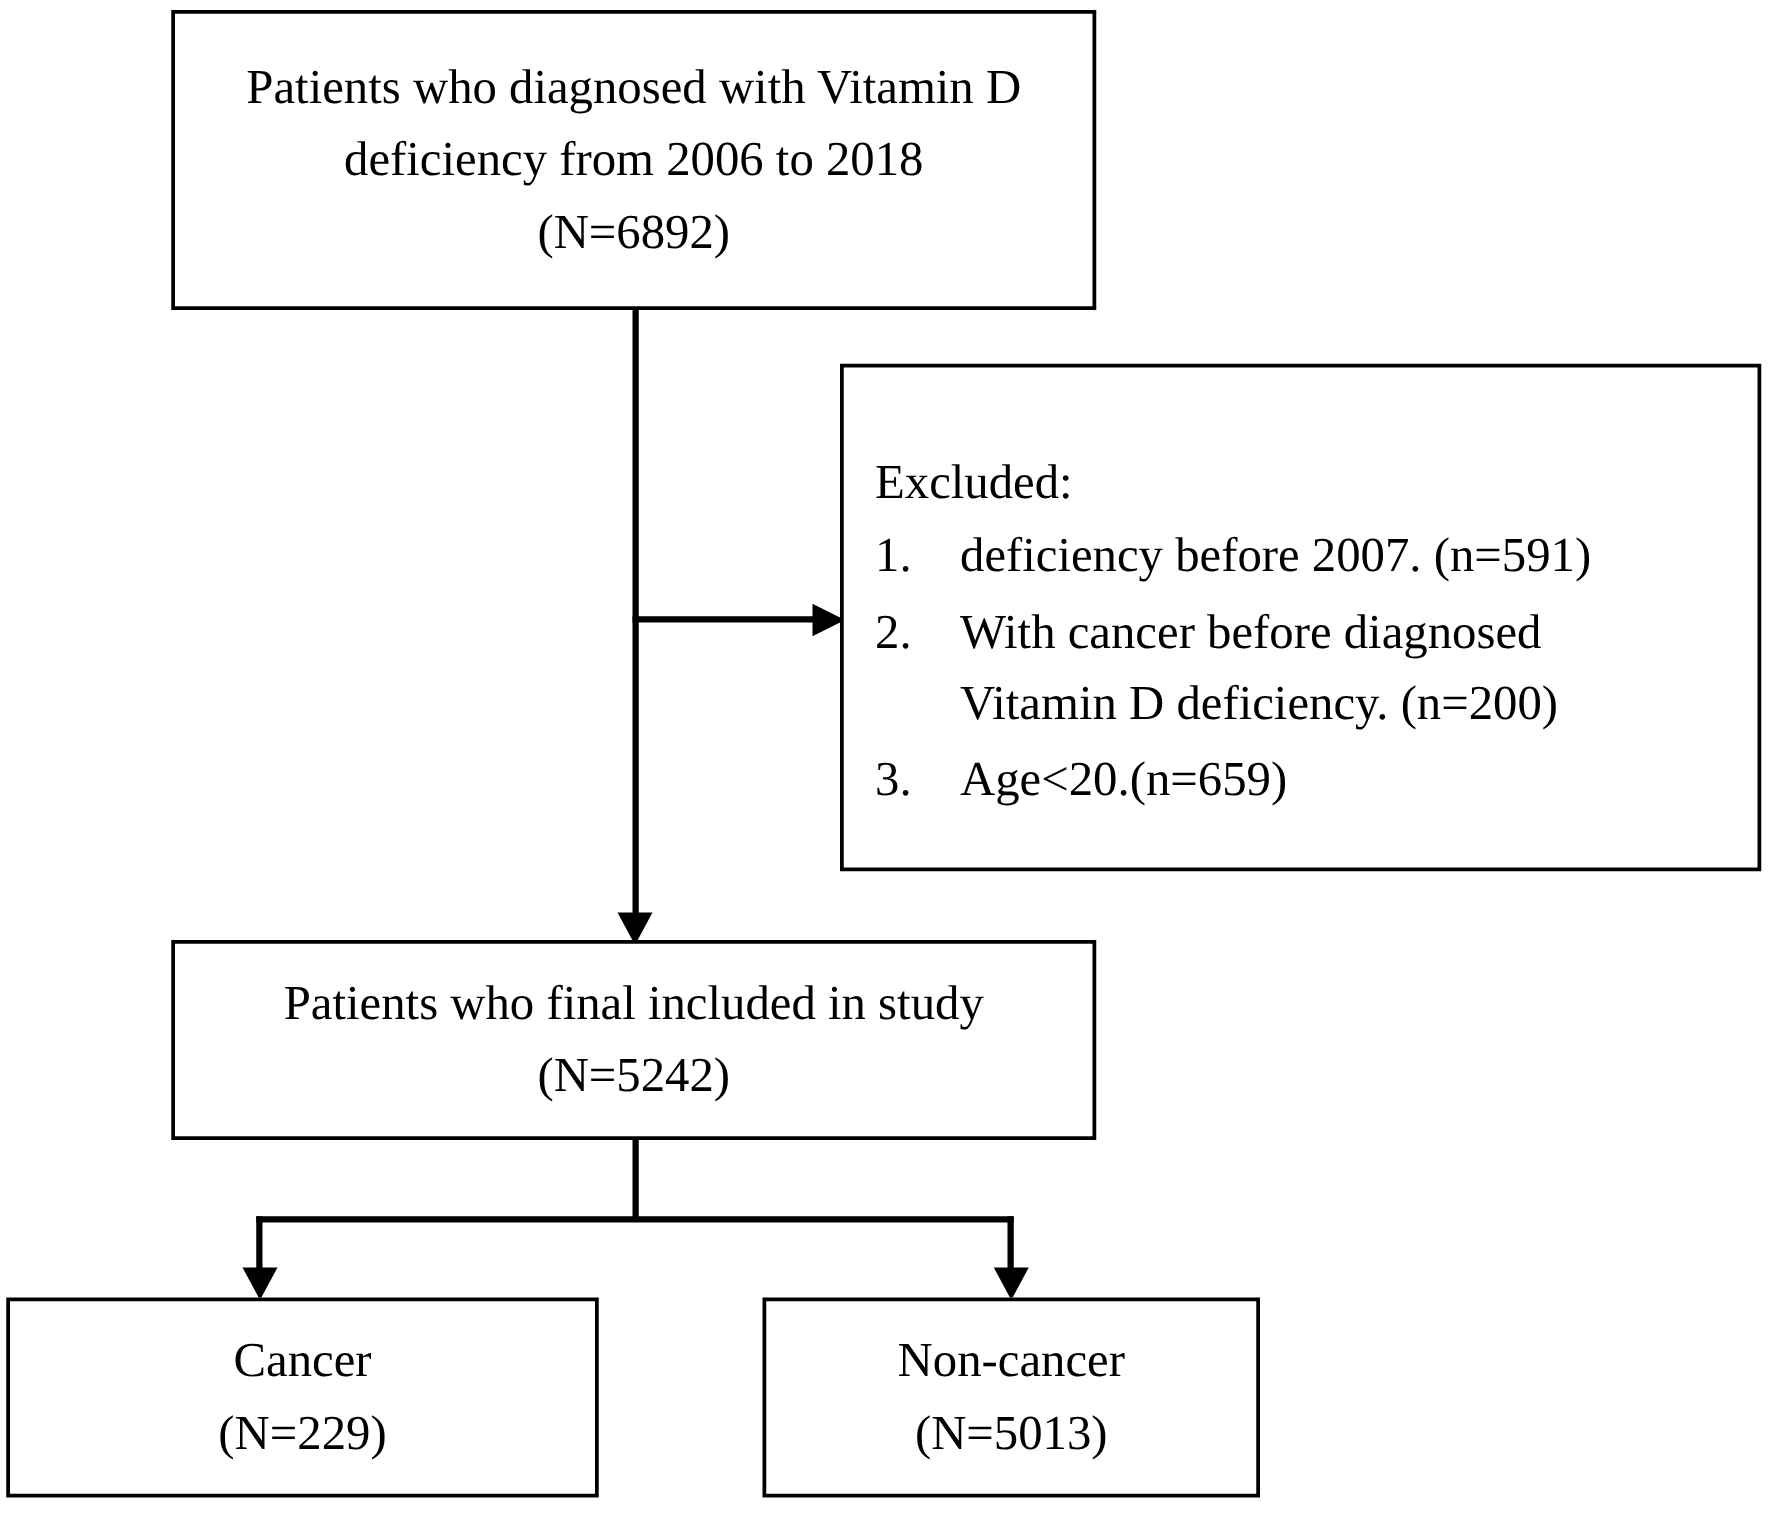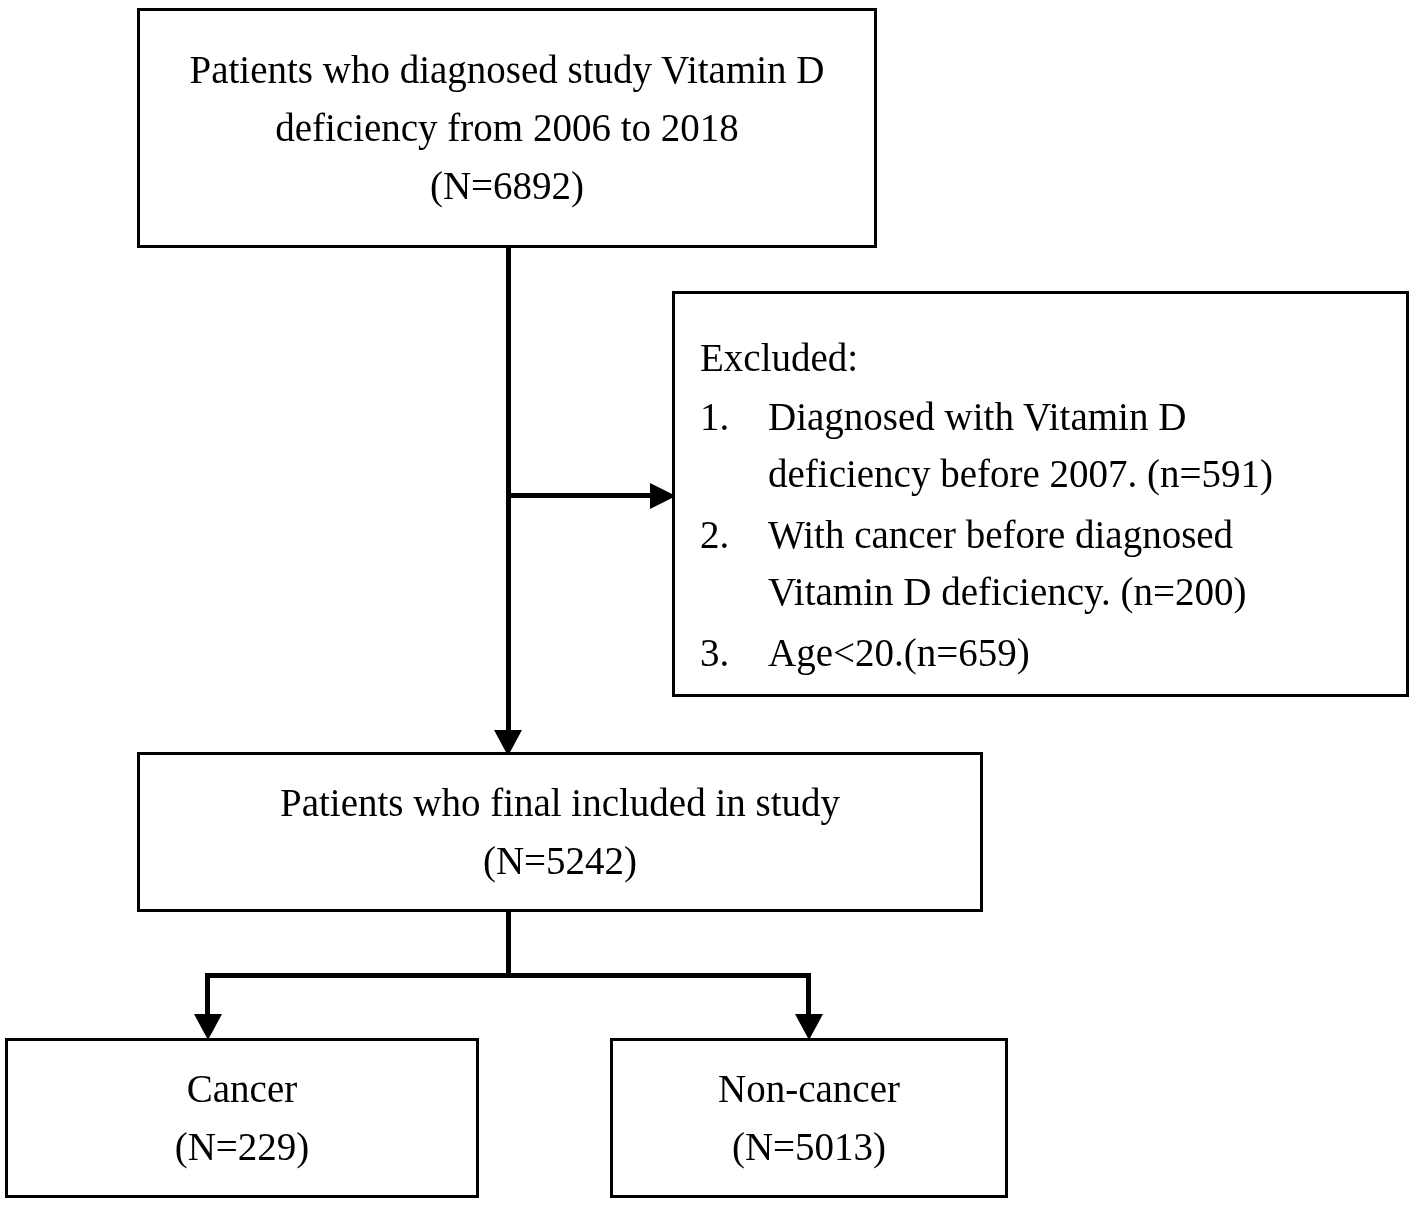--- a/index.html
+++ b/index.html
@@ -77,21 +77,21 @@
     font-size: 39px;
   }
   .excluded-text {
     display: block;
   }
 
   
   #box-included {
     left: 137px;
     top: 752px;
-    width: 846px;
+    width: 740px;
     height: 160px;
   }
 
   
   #box-cancer {
     left: 5px;
     top: 1038px;
     width: 474px;
     height: 160px;
   }
@@ -174,36 +174,35 @@
   #arrow-to-excluded { left: 650px; top: 483px; }
   #arrow-to-cancer   { left: 194px; top: 1014px; }
   #arrow-to-noncancer{ left: 795px; top: 1014px; }
 </style>
 </head>
 <body>
 
 <div id="canvas">
 
   <div class="flow-box box-centered" id="box-enrolled">
-    <div class="box-line">Patients who diagnosed study Vitamin D</div>
+    <div class="box-line">Patients who diagnosed with Vitamin D</div>
     <div class="box-line">deficiency from 2006 to 2018</div>
     <div class="box-line">(N=6892)</div>
   </div>
 
   <div class="conn conn-v" id="conn-trunk-main"></div>
   <div class="conn conn-h" id="conn-branch-excluded"></div>
   <div class="arrowhead arrow-right" id="arrow-to-excluded"></div>
   <div class="arrowhead arrow-down" id="arrow-to-included"></div>
 
   <div class="flow-box" id="box-excluded">
     <div class="excluded-title">Excluded:</div>
     <ul class="excluded-list">
       <li class="excluded-item">
         <span class="excluded-num">1.</span>
-        <span class="excluded-text">Diagnosed with Vitamin D</span>
         <span class="excluded-text">deficiency before 2007. (n=591)</span>
       </li>
       <li class="excluded-item">
         <span class="excluded-num">2.</span>
         <span class="excluded-text">With cancer before diagnosed</span>
         <span class="excluded-text">Vitamin D deficiency. (n=200)</span>
       </li>
       <li class="excluded-item">
         <span class="excluded-num">3.</span>
         <span class="excluded-text">Age&lt;20.(n=659)</span>

